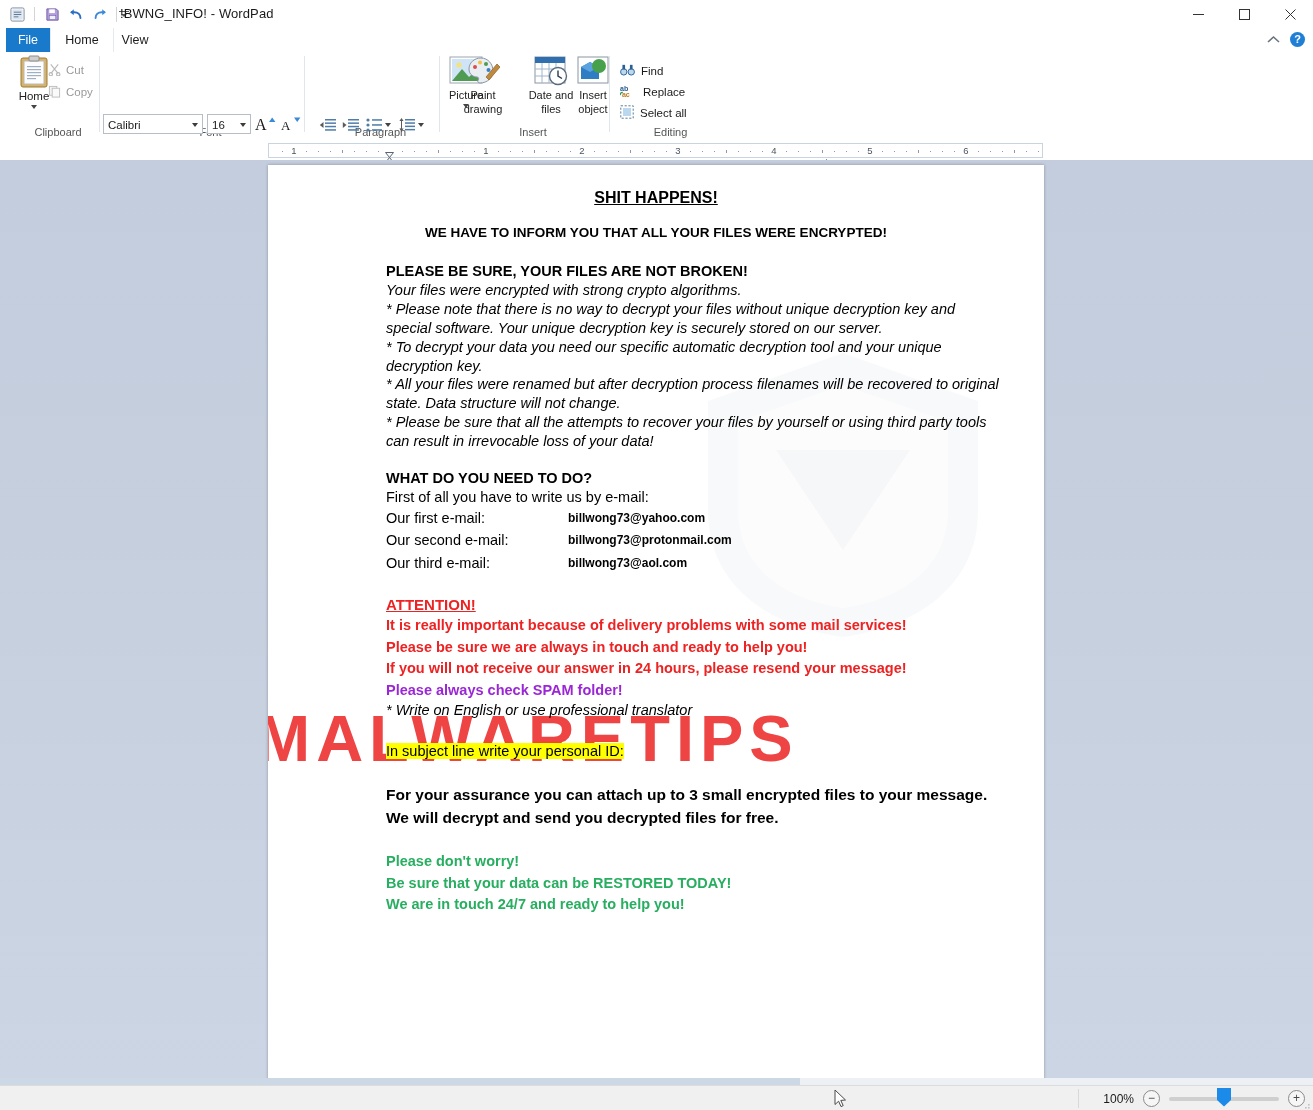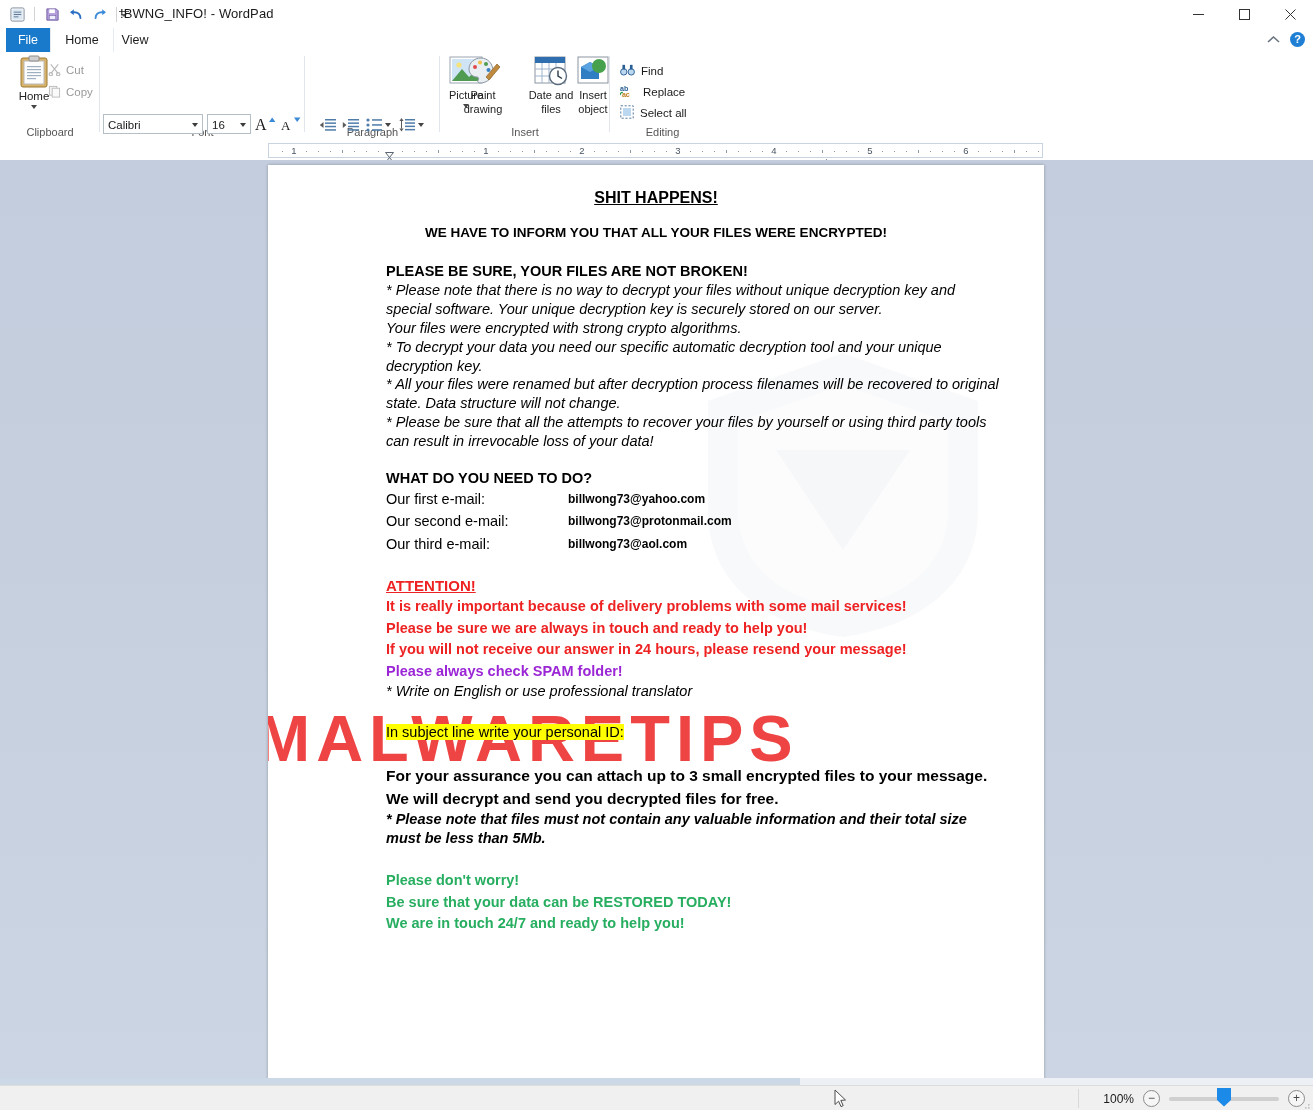--- a/index.html
+++ b/index.html
@@ -26,21 +26,21 @@
   .tab.file{left:6px;width:44px;background:#1979ca;color:#fff;}
   .tab.home{left:50px;width:62px;background:#fff;border-left:1px solid #e3eaf2;border-right:1px solid #e3eaf2;}
   .tab.view{left:112px;width:46px;}
   .helprow{position:absolute;right:8px;top:30px;display:flex;align-items:center;gap:10px;}
   .help-circle{width:15px;height:15px;border-radius:50%;background:#1e7fd4;color:#fff;font-size:11px;font-weight:bold;
     display:flex;align-items:center;justify-content:center;}
 
   
   .ribbon{position:absolute;left:0;top:52px;width:1313px;height:88px;background:#fff;border-bottom:1px solid #c6d4e2;}
   .group{position:absolute;top:0;height:88px;}
-  .grp-label{position:absolute;bottom:2px;left:0;width:100%;text-align:center;font-size:11px;color:#555;}
+  .grp-label{position:absolute;bottom:2px;left:8px;width:100%;text-align:center;font-size:11px;color:#555;}
   .grp-div{position:absolute;top:4px;width:1px;height:76px;background:#e0e6ec;}
 
   .paste-btn{position:absolute;left:8px;top:3px;width:52px;height:72px;display:flex;flex-direction:column;align-items:center;}
   .paste-lbl{font-size:11.5px;color:#222;margin-top:1px;}
   .caret-dn{width:0;height:0;border-left:3.5px solid transparent;border-right:3.5px solid transparent;border-top:4px solid #444;margin-top:3px;}
   .cmd{display:flex;align-items:center;gap:5px;font-size:11.5px;color:#9a9a9a;height:20px;}
 
   .fontname{position:absolute;left:103px;top:62px;width:100px;height:20px;border:1px solid #b6bec6;background:#fff;
     font-size:11.5px;color:#1a1a1a;padding:0 14px 0 4px;line-height:20px;box-sizing:border-box;}
   .fontsize{position:absolute;left:207px;top:62px;width:44px;height:20px;border:1px solid #b6bec6;background:#fff;
@@ -603,28 +603,29 @@
       <div class="wm wm-text">MALWARETIPS</div>
 
       <div class="doc">
         <div class="gap-sm"></div>
         <p class="c-title">SHIT HAPPENS!</p>
         <div class="gap"></div>
         <p class="c-sub">WE HAVE TO INFORM YOU THAT ALL YOUR FILES WERE ENCRYPTED!</p>
         <div class="gap-lg"></div>
 
         <p class="p b">PLEASE BE SURE, YOUR FILES ARE NOT BROKEN!</p>
+        <p class="p i">Your files were encrypted with strong crypto algorithms.</p>
         <p class="p i">* Please note that there is no way to decrypt your files without unique decryption key and special software. Your unique decryption key is securely stored on our server.</p>
-        <p class="p i">Your files were encrypted with strong crypto algorithms.</p>
         <p class="p i">* To decrypt your data you need our specific automatic decryption tool and your unique decryption key.</p>
         <p class="p i">* All your files were renamed but after decryption process filenames will be recovered to original state. Data structure will not change.</p>
         <p class="p i">* Please be sure that all the attempts to recover your files by yourself or using third party tools can result in irrevocable loss of your data!</p>
 
         <div class="gap"></div>
         <p class="p b">WHAT DO YOU NEED TO DO?</p>
+        <p class="p">First of all you have to write us by e-mail:</p>
 
         <div class="mailrow">
           <span class="mail-lbl">Our first e-mail:</span>
           <span class="mail-val">billwong73@yahoo.com</span>
         </div>
         <div class="mailrow">
           <span class="mail-lbl">Our second e-mail:</span>
           <span class="mail-val">billwong73@protonmail.com</span>
         </div>
         <div class="mailrow">
@@ -638,21 +639,20 @@
         <p class="p b red" style="line-height:21.5px;">Please be sure we are always in touch and ready to help you!</p>
         <p class="p b red" style="line-height:21.5px;">If you will not receive our answer in 24 hours, please resend your message!</p>
         <p class="p b purple" style="line-height:21.5px;">Please always check SPAM folder!</p>
         <p class="p i">* Write on English or use professional translator</p>
 
         <div class="gap-lg"></div>
         <p class="p"><span class="hl">In subject line write your personal ID:</span></p>
 
         <div class="gap-lg"></div>
         <p class="p b" style="font-size:15.5px;line-height:23px;">For your assurance you can attach up to 3 small encrypted files to your message. We will decrypt and send you decrypted files for free.</p>
-        <p class="p b i">*   Please note that files must not contain any valuable information and their total size must be less than 5Mb.</p>
 
         <div class="gap-lg"></div>
         <p class="p b green" style="line-height:21.5px;">Please don't worry!</p>
         <p class="p b green" style="line-height:21.5px;">Be sure that your data can be RESTORED TODAY!</p>
         <p class="p b green" style="line-height:21.5px;">We are in touch 24/7 and ready to help you!</p>
       </div>
     </div>
   </div>
 
   <div class="hscroll">

